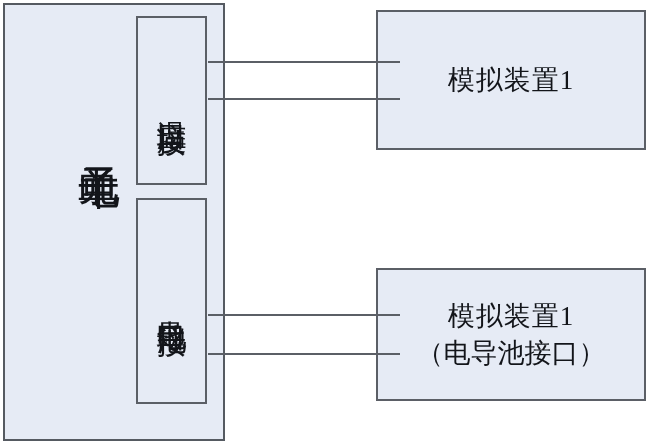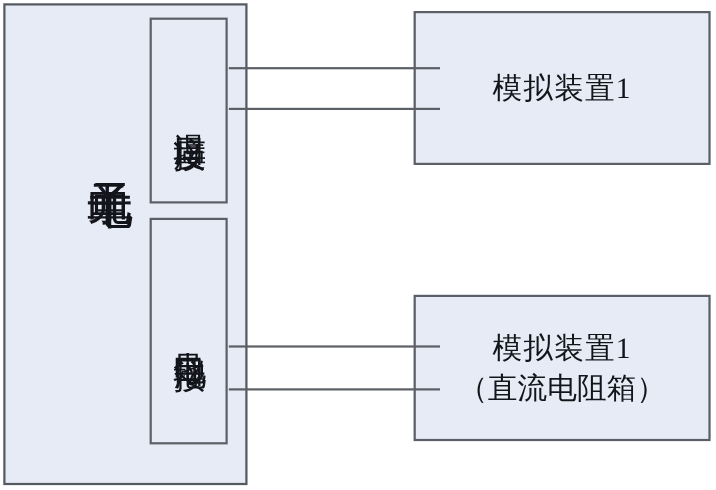--- a/index.html
+++ b/index.html
@@ -157,17 +157,17 @@
 
   <div class="box" id="device-dc">
     <div class="device-text">
       <span class="line1">模拟装置1</span>
     </div>
   </div>
 
   <div class="box" id="device-ac">
     <div class="device-text">
       <span class="line1">模拟装置1</span>
-      <span class="line2">（直流电阻箱）</span>
+      <span class="line2">（电导池接口）</span>
     </div>
   </div>
 
 </div>
 
 </body></html>

